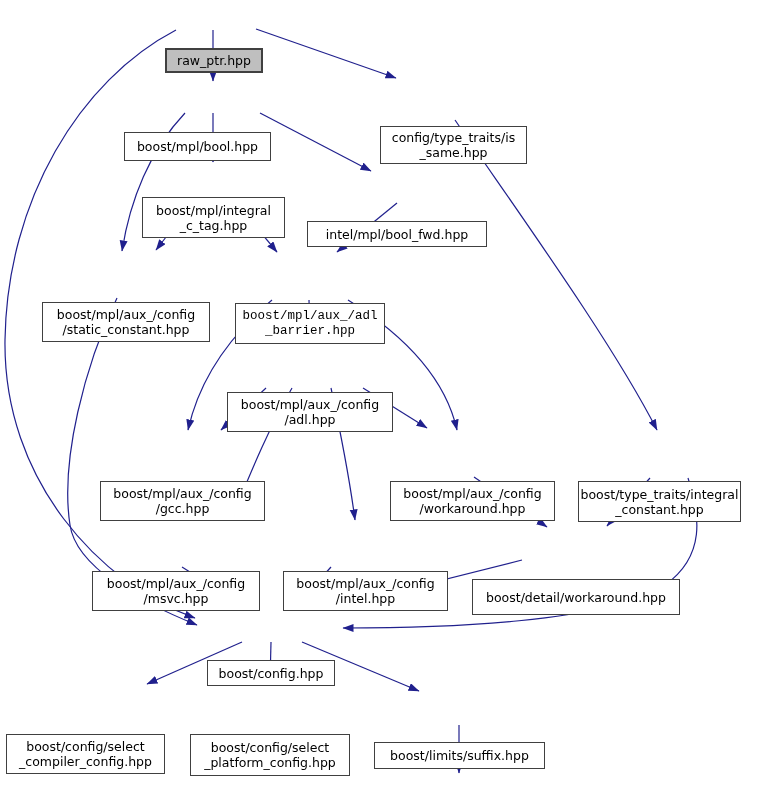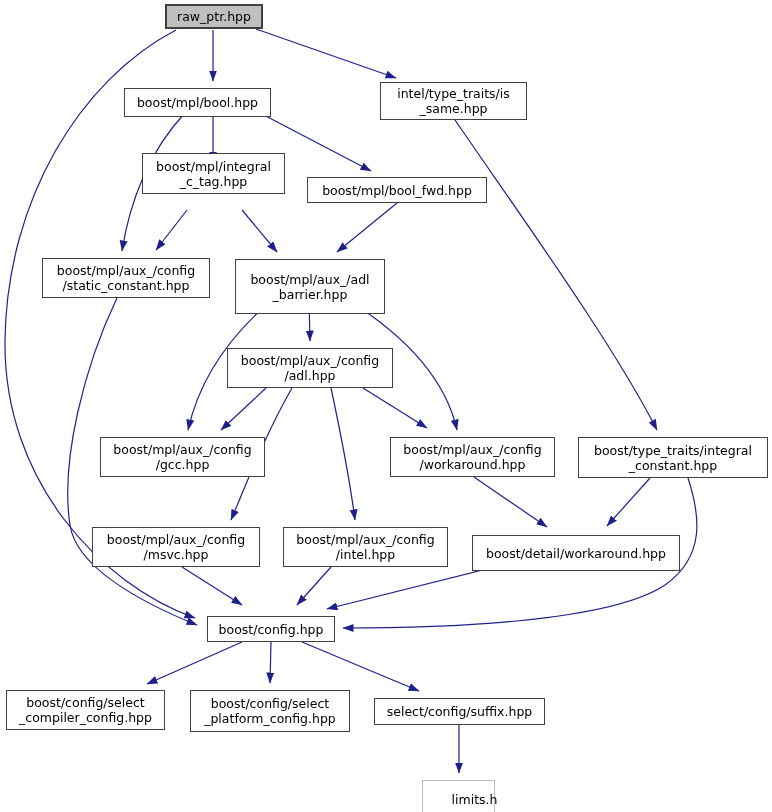--- a/index.html
+++ b/index.html
@@ -14,20 +14,21 @@
   .node{
     position:absolute;
     box-sizing:border-box;
     background:#ffffff;
     border:1px solid #404040;
     display:flex;align-items:center;justify-content:center;
     text-align:center;
     font-size:12.5px;line-height:15px;color:#000000;
     white-space:pre-line;
     cursor:default;
+    margin-top:44px;
   }
   .node.root{background:#bfbfbf;border:2px solid #404040;}
   .node.external{border:1px solid #bebebe;}
   .edge{fill:none;stroke:#20208d;stroke-width:1.2px;}
 </style>
 </head>
 <body>
 
 <div id="stage">
   <svg id="edge-layer" width="772" height="812" viewBox="0 0 772 812" xmlns="http://www.w3.org/2000/svg">
@@ -63,43 +64,43 @@
         <path class="edge" d="M331,567 L297,605" marker-end="url(#arrow)"></path>
         <path class="edge" d="M242,642 L147,684" marker-end="url(#arrow)"></path>
         <path class="edge" d="M271,642 L270,683" marker-end="url(#arrow)"></path>
         <path class="edge" d="M302,642 L419,691" marker-end="url(#arrow)"></path>
         <path class="edge" d="M459,725 L459,773" marker-end="url(#arrow)"></path>
       </g>
   </svg>
   <div id="nodes">
       <div class="node root" style="left: 165px; top: 4px; width: 98px; height: 25px;"><span>raw_ptr.hpp</span></div>
       <div class="node" style="left: 124px; top: 88px; width: 147px; height: 29px;"><span>boost/mpl/bool.hpp</span></div>
-      <div class="node" style="left: 380px; top: 82px; width: 147px; height: 38px;"><span>intel/type_traits/is
+      <div class="node" style="left: 380px; top: 82px; width: 147px; height: 38px;"><span>config/type_traits/is
 _same.hpp</span></div>
       <div class="node" style="left: 142px; top: 153px; width: 143px; height: 41px;"><span>boost/mpl/integral
 _c_tag.hpp</span></div>
-      <div class="node" style="left: 307px; top: 177px; width: 180px; height: 26px;"><span>boost/mpl/bool_fwd.hpp</span></div>
+      <div class="node" style="left: 307px; top: 177px; width: 180px; height: 26px;"><span>intel/mpl/bool_fwd.hpp</span></div>
       <div class="node" style="left: 42px; top: 258px; width: 168px; height: 40px;"><span>boost/mpl/aux_/config
 /static_constant.hpp</span></div>
-      <div class="node" style="left: 235px; top: 259px; width: 150px; height: 55px;"><span>boost/mpl/aux_/adl
+      <div class="node" style="left: 235px; top: 259px; width: 150px; height: 41px; font-family: Liberation Mono, monospace;"><span>boost/mpl/aux_/adl
 _barrier.hpp</span></div>
       <div class="node" style="left: 227px; top: 348px; width: 166px; height: 40px;"><span>boost/mpl/aux_/config
 /adl.hpp</span></div>
       <div class="node" style="left: 100px; top: 437px; width: 165px; height: 40px;"><span>boost/mpl/aux_/config
 /gcc.hpp</span></div>
       <div class="node" style="left: 390px; top: 437px; width: 165px; height: 40px;"><span>boost/mpl/aux_/config
 /workaround.hpp</span></div>
-      <div class="node" style="left: 578px; top: 437px; width: 190px; height: 41px;"><span>boost/type_traits/integral
+      <div class="node" style="left: 578px; top: 437px; width: 163px; height: 41px;"><span>boost/type_traits/integral
 _constant.hpp</span></div>
       <div class="node" style="left: 92px; top: 527px; width: 168px; height: 40px;"><span>boost/mpl/aux_/config
 /msvc.hpp</span></div>
       <div class="node" style="left: 283px; top: 527px; width: 165px; height: 40px;"><span>boost/mpl/aux_/config
 /intel.hpp</span></div>
       <div class="node" style="left: 472px; top: 535px; width: 208px; height: 36px;"><span>boost/detail/workaround.hpp</span></div>
       <div class="node" style="left: 207px; top: 616px; width: 128px; height: 26px; justify-content: center;"><span>boost/config.hpp</span></div>
       <div class="node" style="left: 6px; top: 690px; width: 159px; height: 40px;"><span>boost/config/select
 _compiler_config.hpp</span></div>
       <div class="node" style="left: 190px; top: 690px; width: 160px; height: 42px;"><span>boost/config/select
 _platform_config.hpp</span></div>
-      <div class="node" style="left: 374px; top: 698px; width: 171px; height: 27px;"><span>select/config/suffix.hpp</span></div>
+      <div class="node" style="left: 374px; top: 698px; width: 171px; height: 27px;"><span>boost/limits/suffix.hpp</span></div>
       <div class="node external" style="left: 422px; top: 780px; width: 73px; height: 38px; padding-left: 32px;"><span>limits.h</span></div>
     </div>
 </div>
 
 </body></html>

